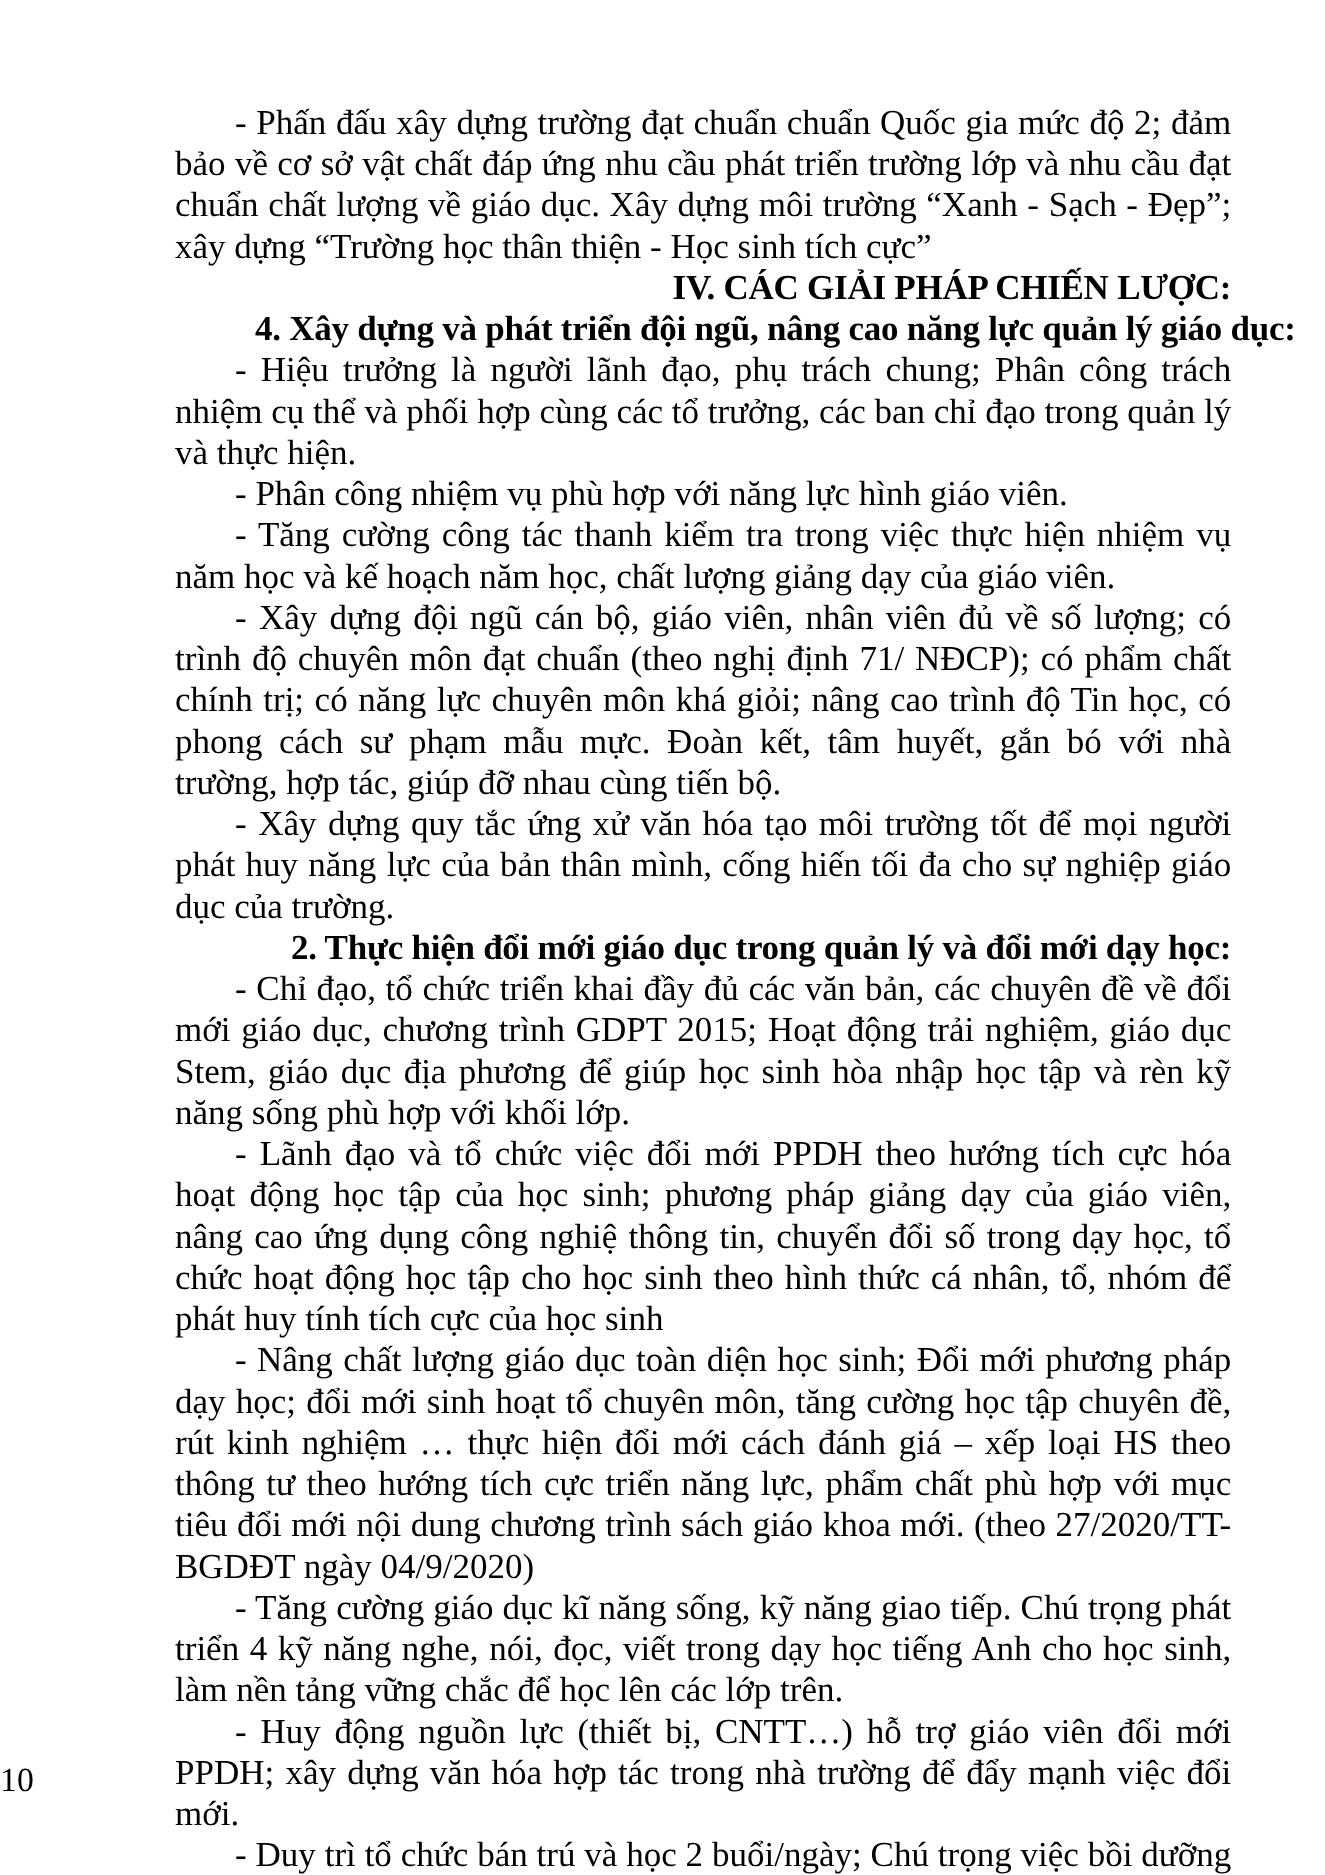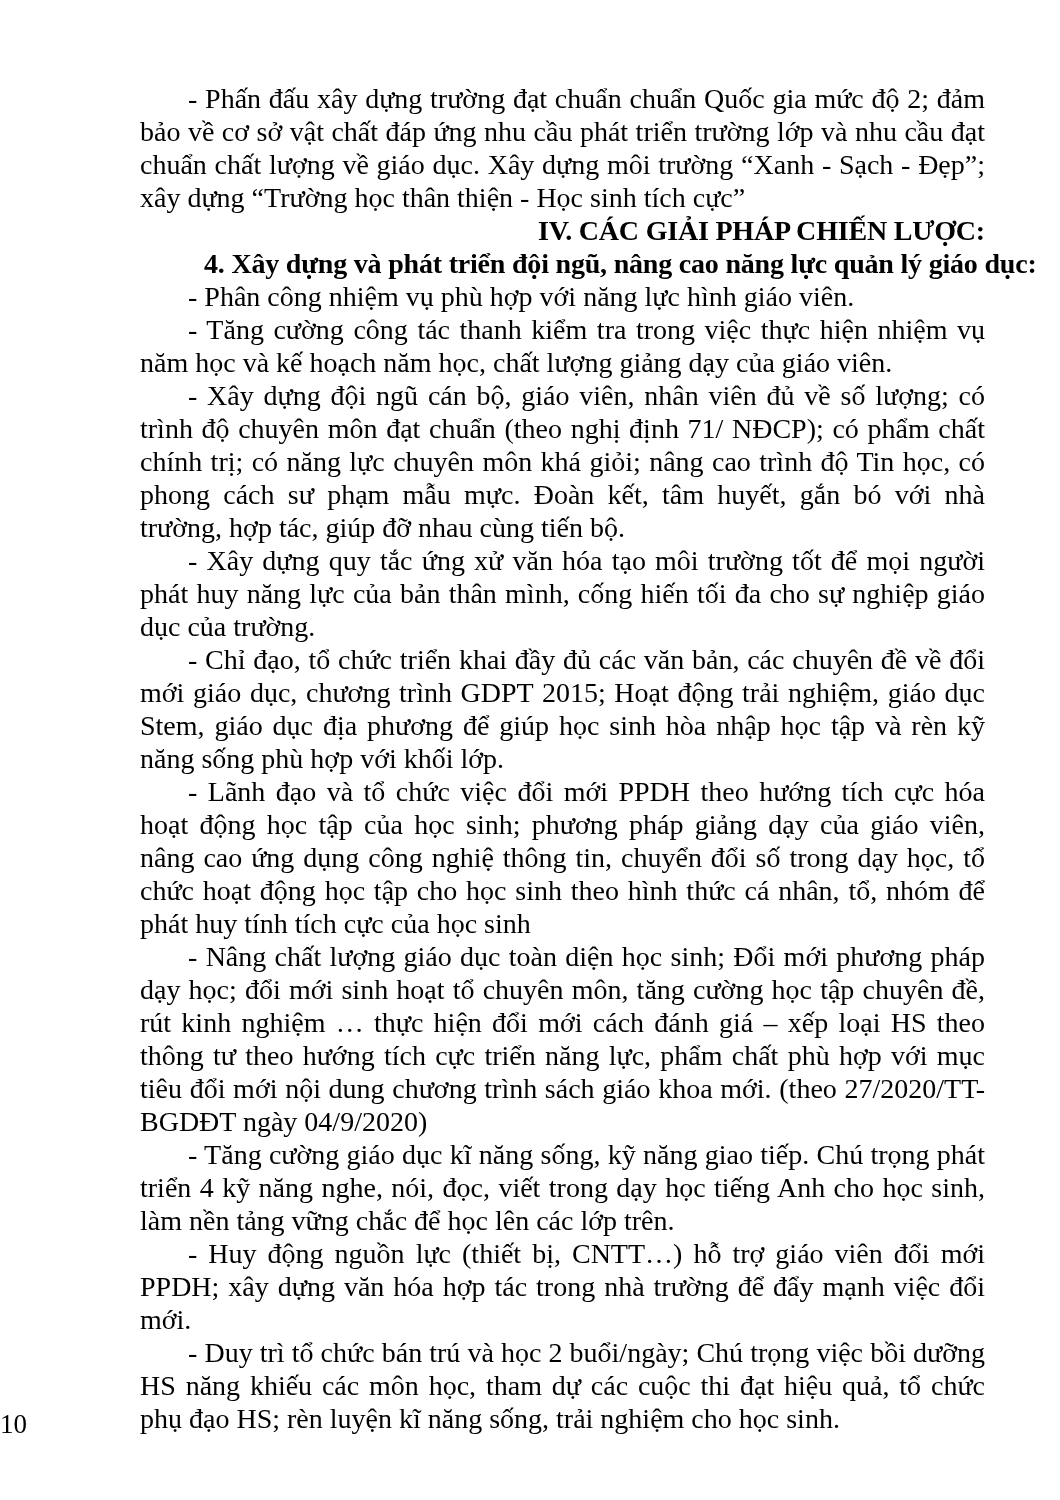--- a/index.html
+++ b/index.html
@@ -58,24 +58,26 @@
 </style>
 </head>
 <body>
 
 <div class="page">
 
   <div class="content">
     <p class="para">- Phấn đấu xây dựng trường đạt chuẩn chuẩn Quốc gia mức độ 2; đảm bảo về cơ sở vật chất đáp ứng nhu cầu phát triển trường lớp và nhu cầu đạt chuẩn chất lượng về giáo dục. Xây dựng môi trường “Xanh - Sạch - Đẹp”;  xây dựng “Trường học thân thiện - Học sinh tích cực”</p>
     <p class="heading ind-iv">IV. CÁC GIẢI PHÁP CHIẾN LƯỢC:</p>
     <p class="heading ind-n1">4. Xây dựng và phát triển đội ngũ, nâng cao năng lực quản lý giáo dục:</p>
+    <p class="para">- Hiệu trưởng là người lãnh đạo, phụ trách chung; Phân công trách nhiệm cụ thể và phối hợp cùng các tổ trưởng, các ban chỉ đạo trong quản lý và thực hiện.</p>
     <p class="para">- Phân công nhiệm vụ phù hợp với năng lực hình giáo viên.</p>
     <p class="para">- Tăng cường công tác thanh kiểm tra trong việc thực hiện nhiệm vụ năm học và kế hoạch năm học, chất lượng giảng dạy của giáo viên.</p>
     <p class="para">- Xây dựng đội ngũ cán bộ, giáo viên, nhân viên đủ về số lượng; có trình độ chuyên môn đạt chuẩn (theo nghị định 71/ NĐCP); có phẩm chất chính trị; có năng lực chuyên môn khá giỏi; nâng cao trình độ Tin học, có phong cách sư phạm mẫu mực. Đoàn kết, tâm huyết, gắn bó với nhà trường, hợp tác, giúp đỡ nhau cùng tiến bộ.</p>
     <p class="para">- Xây dựng quy tắc ứng xử văn hóa tạo môi trường tốt để mọi người phát huy năng lực của bản thân mình, cống hiến tối đa cho sự nghiệp giáo dục của trường.</p>
+    <p class="heading ind-n2">2. Thực hiện đổi mới giáo dục trong quản lý và đổi mới dạy học:</p>
     <p class="para">- Chỉ đạo, tổ chức triển khai đầy đủ các văn bản, các chuyên đề về đổi mới giáo dục, chương trình GDPT 2015; Hoạt động trải nghiệm, giáo dục Stem, giáo dục địa phương để giúp học sinh hòa nhập học tập và rèn kỹ năng sống phù hợp với khối lớp.</p>
     <p class="para">- Lãnh đạo và tổ chức việc đổi mới PPDH theo hướng tích cực hóa hoạt động học tập của học sinh; phương pháp giảng dạy của giáo viên, nâng cao ứng dụng công nghiệ thông tin, chuyển đổi số trong dạy học, tổ chức hoạt động học tập cho học sinh theo hình thức cá nhân, tổ, nhóm để phát huy tính tích cực của học sinh</p>
     <p class="para">- Nâng chất lượng giáo dục toàn diện học sinh; Đổi mới phương pháp dạy học; đổi mới sinh hoạt tổ chuyên môn, tăng cường học tập chuyên đề, rút kinh nghiệm … thực hiện đổi mới cách đánh giá – xếp loại HS theo thông tư theo hướng tích cực triển năng lực, phẩm chất phù hợp với mục tiêu đổi mới nội dung chương trình sách giáo khoa mới. (theo 27/2020/TT-BGDĐT ngày 04/9/2020)</p>
     <p class="para">- Tăng cường giáo dục kĩ năng sống, kỹ năng giao tiếp. Chú trọng phát triển 4 kỹ năng nghe, nói, đọc, viết trong dạy học tiếng Anh cho học sinh, làm nền tảng vững chắc để học lên các lớp trên.</p>
     <p class="para">- Huy động nguồn lực (thiết bị, CNTT…) hỗ trợ giáo viên đổi mới PPDH; xây dựng văn hóa hợp tác trong nhà trường để đẩy mạnh việc đổi mới.</p>
     <p class="para">- Duy trì tổ chức bán trú và học 2 buổi/ngày; Chú trọng việc bồi dưỡng HS năng khiếu các môn học, tham dự các cuộc thi đạt hiệu quả, tổ chức phụ đạo HS; rèn luyện kĩ năng sống, trải nghiệm cho học sinh.</p>
   </div>
 
   <div class="footer">10</div>
 

